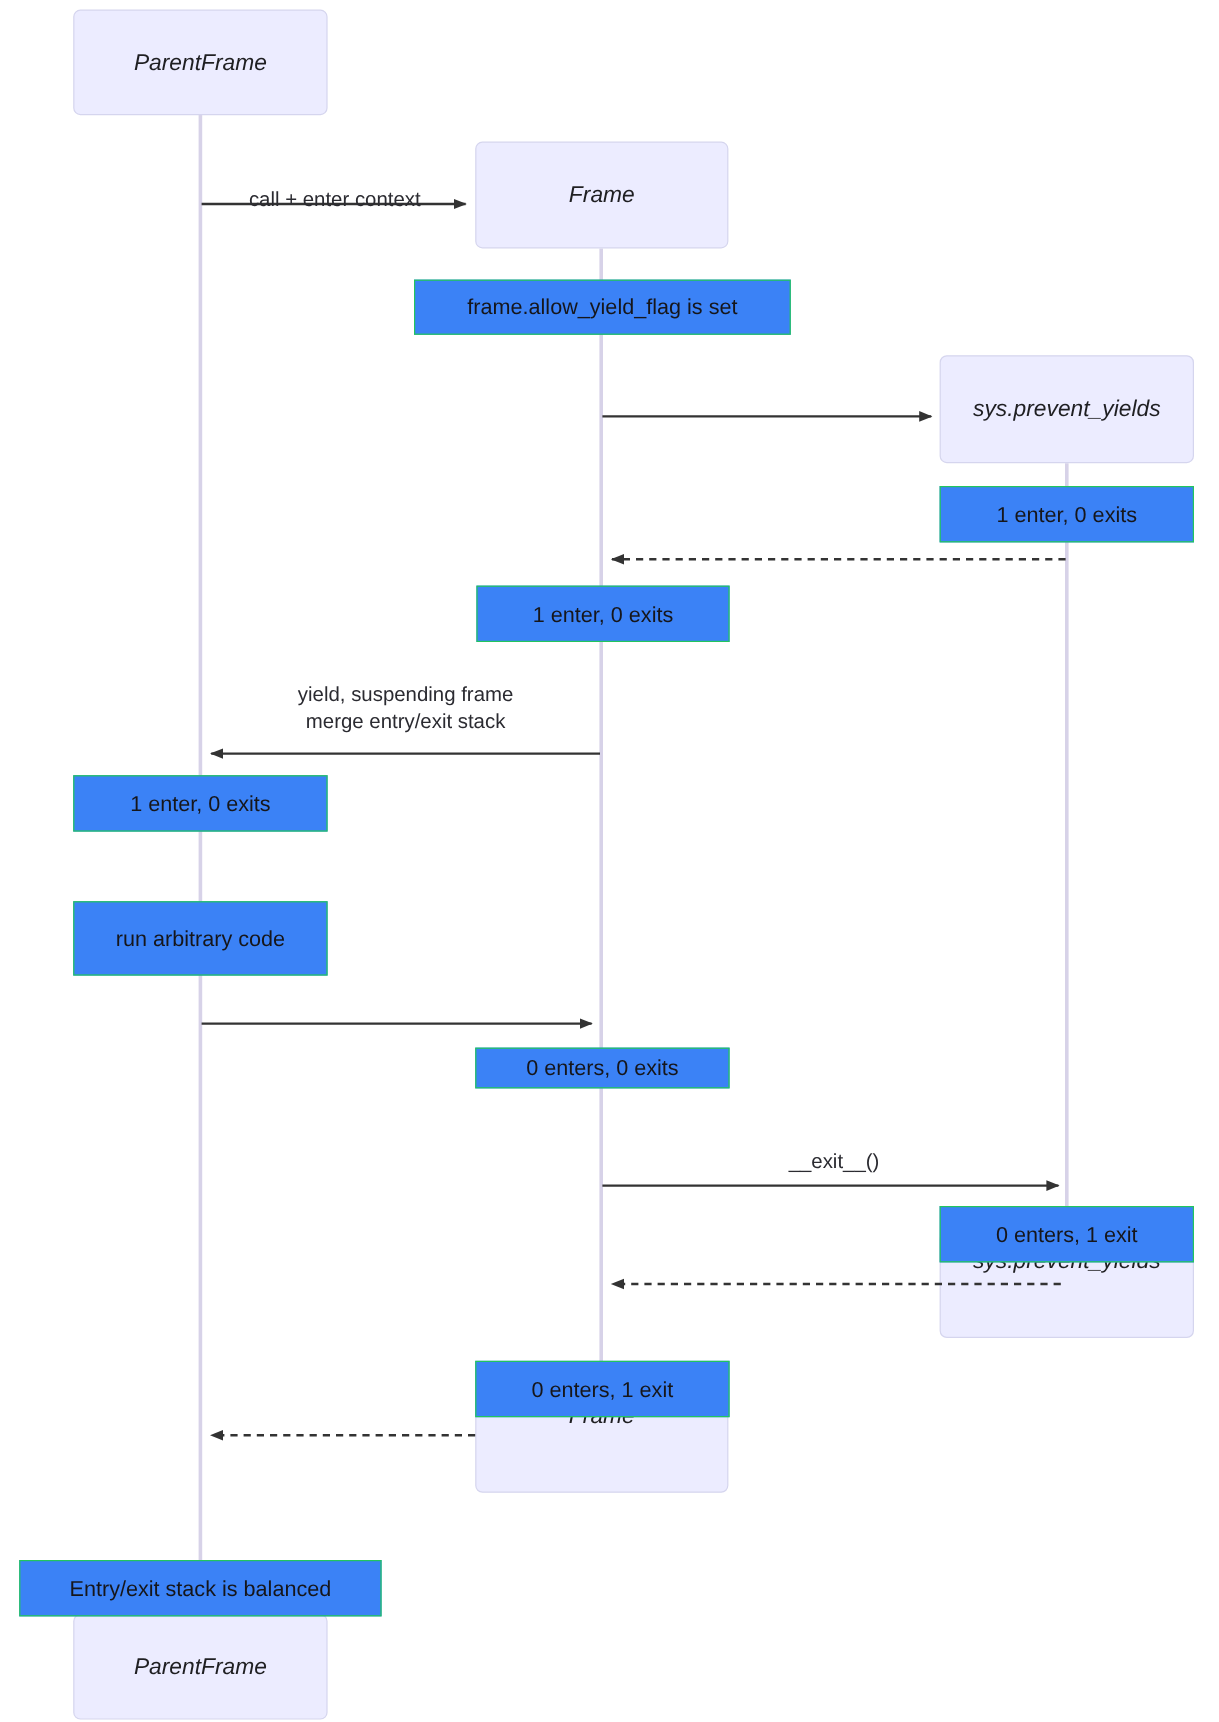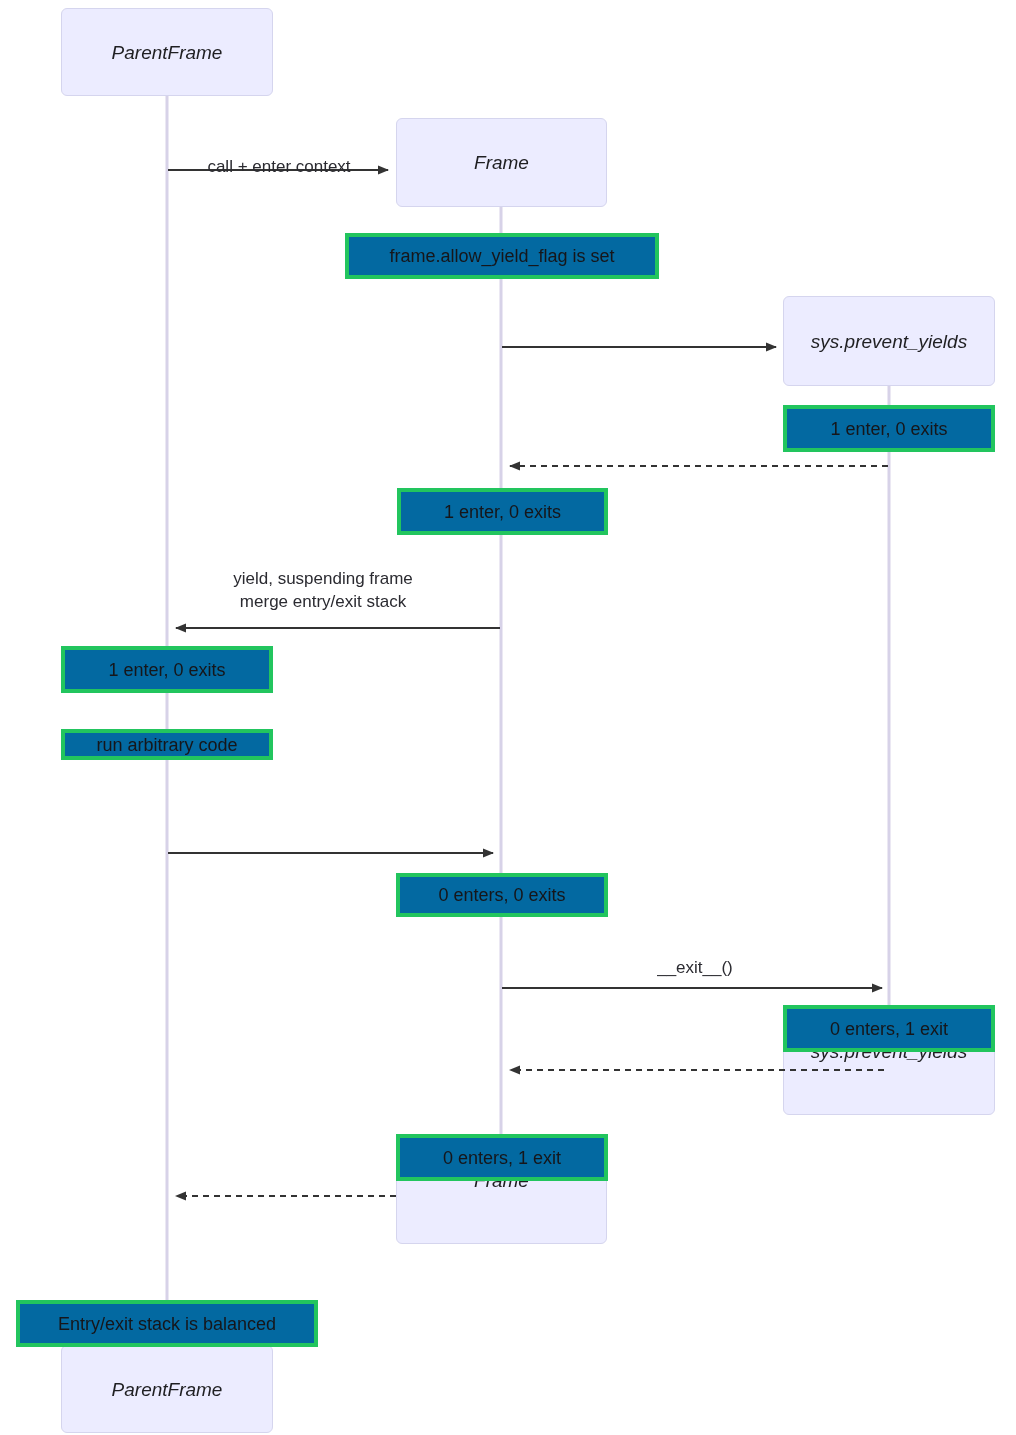--- a/index.html
+++ b/index.html
@@ -50,22 +50,22 @@
   }
   
   .participant.label-top {
     align-items: flex-start;
     padding-top: 14px;
   }
 
   .note {
     position: absolute;
     box-sizing: border-box;
-    background: #0369a1;
-    border: 4px solid #22c55e;
+    background: #3b82f6;
+    border: 1px solid #22c55e;
     display: flex;
     align-items: center;
     justify-content: center;
     color: #16161a;
     font-size: 18px;
     z-index: 5;
   }
   .note .nlabel {
     line-height: 1;
     padding: 0 10px;
@@ -149,21 +149,21 @@
      Frame (dashed return) --&gt;
     <line x1="884" y1="1070" x2="510" y2="1070" stroke="#333333" stroke-width="2" stroke-dasharray="6,5" marker-end="url(#arrow-solid-l)"></line>
 
      ParentFrame (dashed return) --&gt;
     <line x1="396" y1="1196" x2="176" y2="1196" stroke="#333333" stroke-width="2" stroke-dasharray="6,5" marker-end="url(#arrow-solid-l)"></line>
   </svg>
 
   <div class="msg-label" style="left:59px; top:128px; width:440px;margin-top:28px;">call + enter context</div>
 
 
-  <div class="msg-label" style="left:98px; top:568px; width:450px;">yield, suspending frame
+  <div class="msg-label" style="left:113px; top:568px; width:450px;">yield, suspending frame
 merge entry/exit stack</div>
 
 
   <div class="msg-label" style="left:475px; top:957px; width:440px;">__exit__()</div>
 
   <div class="note" style="left:345px; top:233px; width:314px; height:46px;">
     <span class="nlabel">frame.allow_yield_flag is set</span>
   </div>
 
   <div class="note" style="left:783px; top:405px; width:212px; height:47px;">
@@ -171,25 +171,25 @@
   </div>
 
   <div class="note" style="left:397px; top:488px; width:211px; height:47px;">
     <span class="nlabel">1 enter, 0 exits</span>
   </div>
 
   <div class="note" style="left:61px; top:646px; width:212px; height:47px;">
     <span class="nlabel">1 enter, 0 exits</span>
   </div>
 
-  <div class="note" style="left:61px; top:729px; width:212px; height:31px;align-items:center;">
+  <div class="note" style="left:61px; top:751px; width:212px; height:62px;align-items:center;">
     <span class="nlabel">run arbitrary code</span>
   </div>
 
-  <div class="note" style="left:396px; top:873px; width:212px; height:44px;">
+  <div class="note" style="left:396px; top:873px; width:212px; height:34px;">
     <span class="nlabel">0 enters, 0 exits</span>
   </div>
 
   <div class="note" style="left:783px; top:1005px; width:212px; height:47px;">
     <span class="nlabel">0 enters, 1 exit</span>
   </div>
 
   <div class="note" style="left:396px; top:1134px; width:212px; height:47px;">
     <span class="nlabel">0 enters, 1 exit</span>
   </div>

